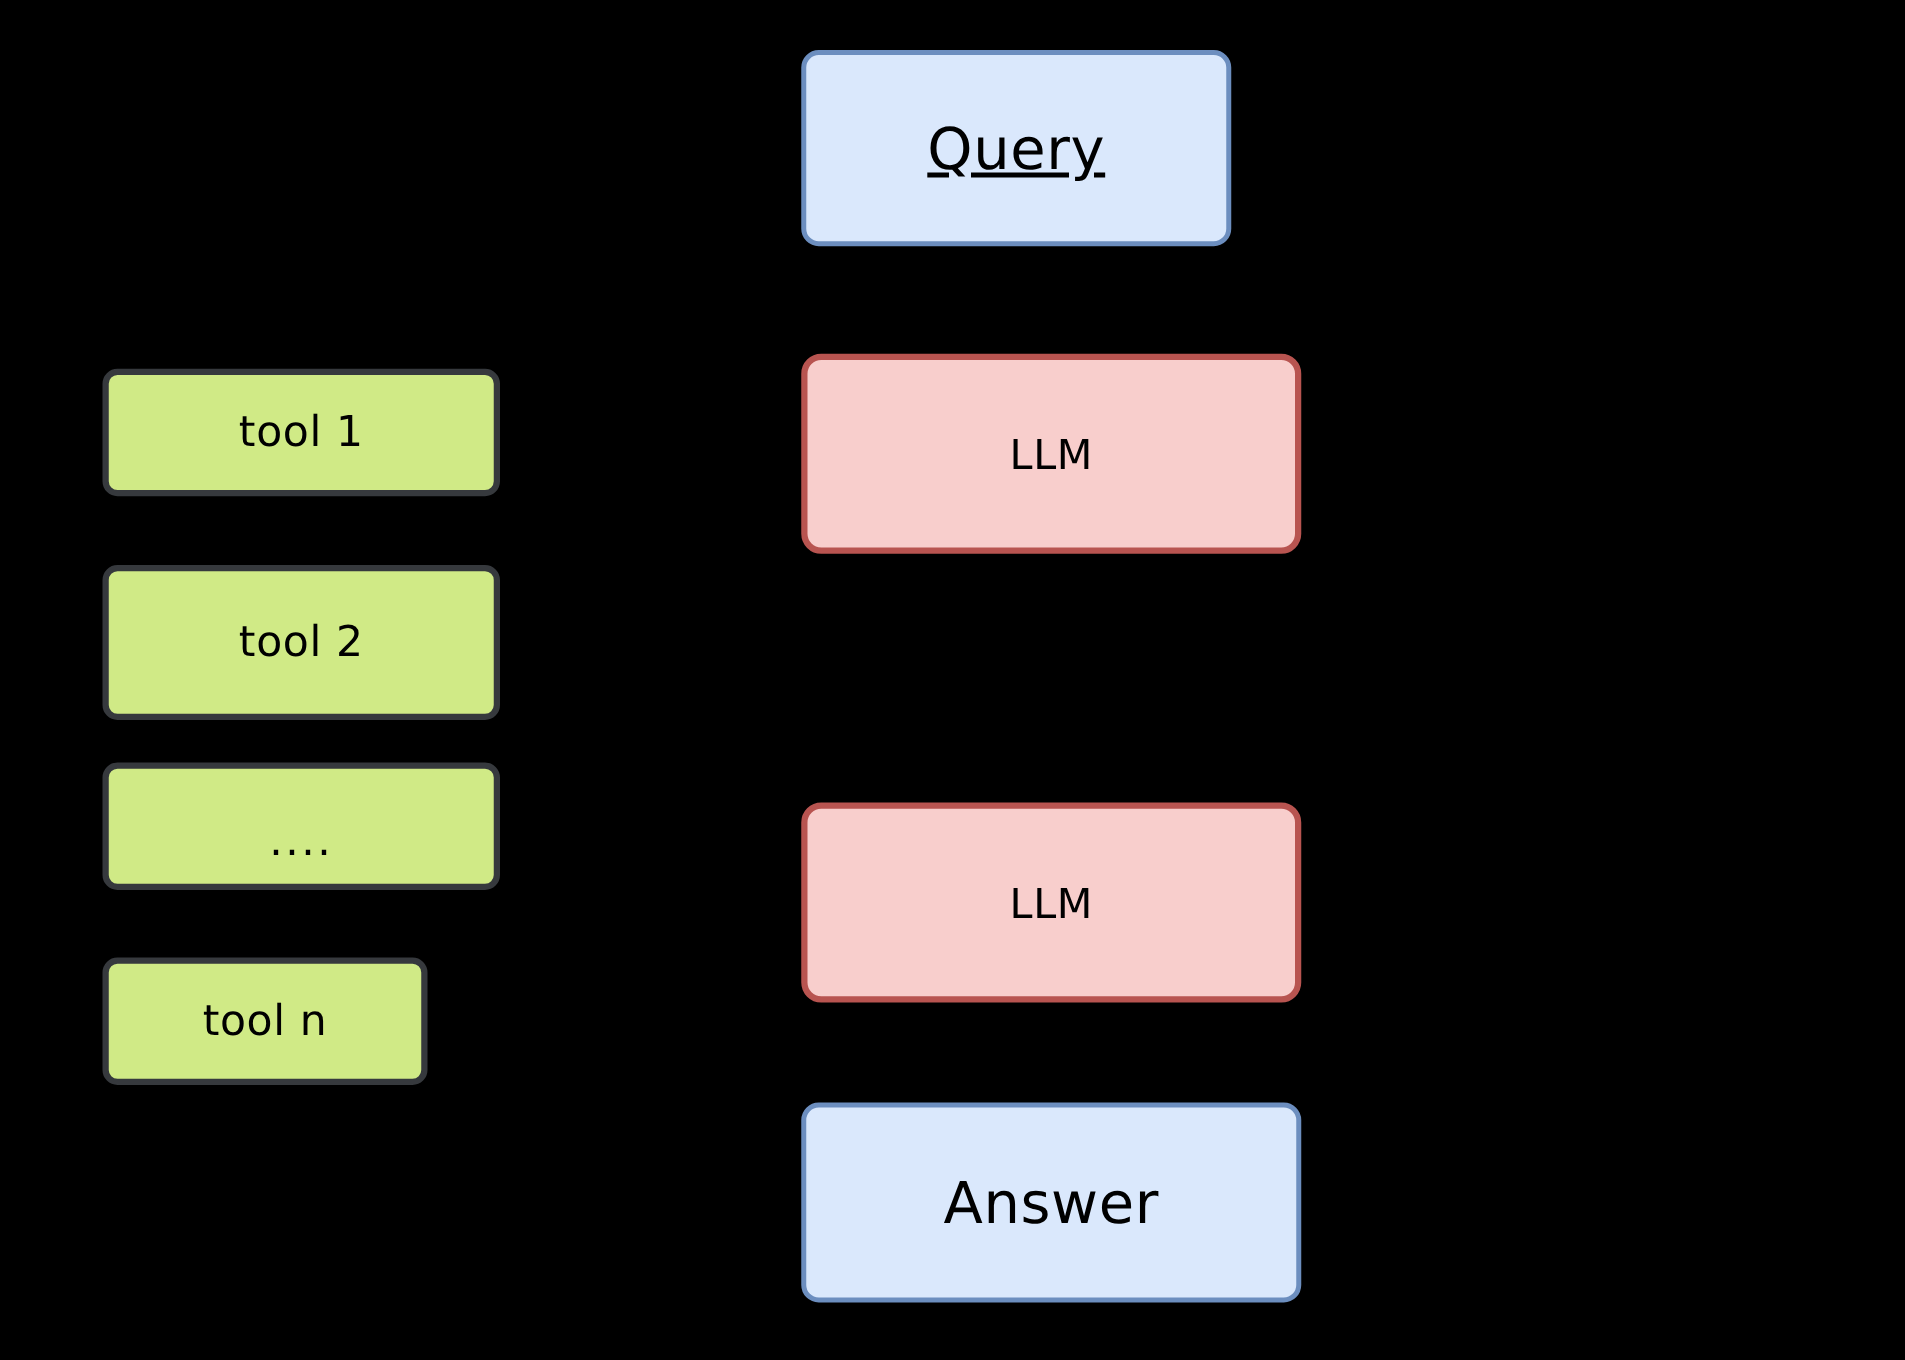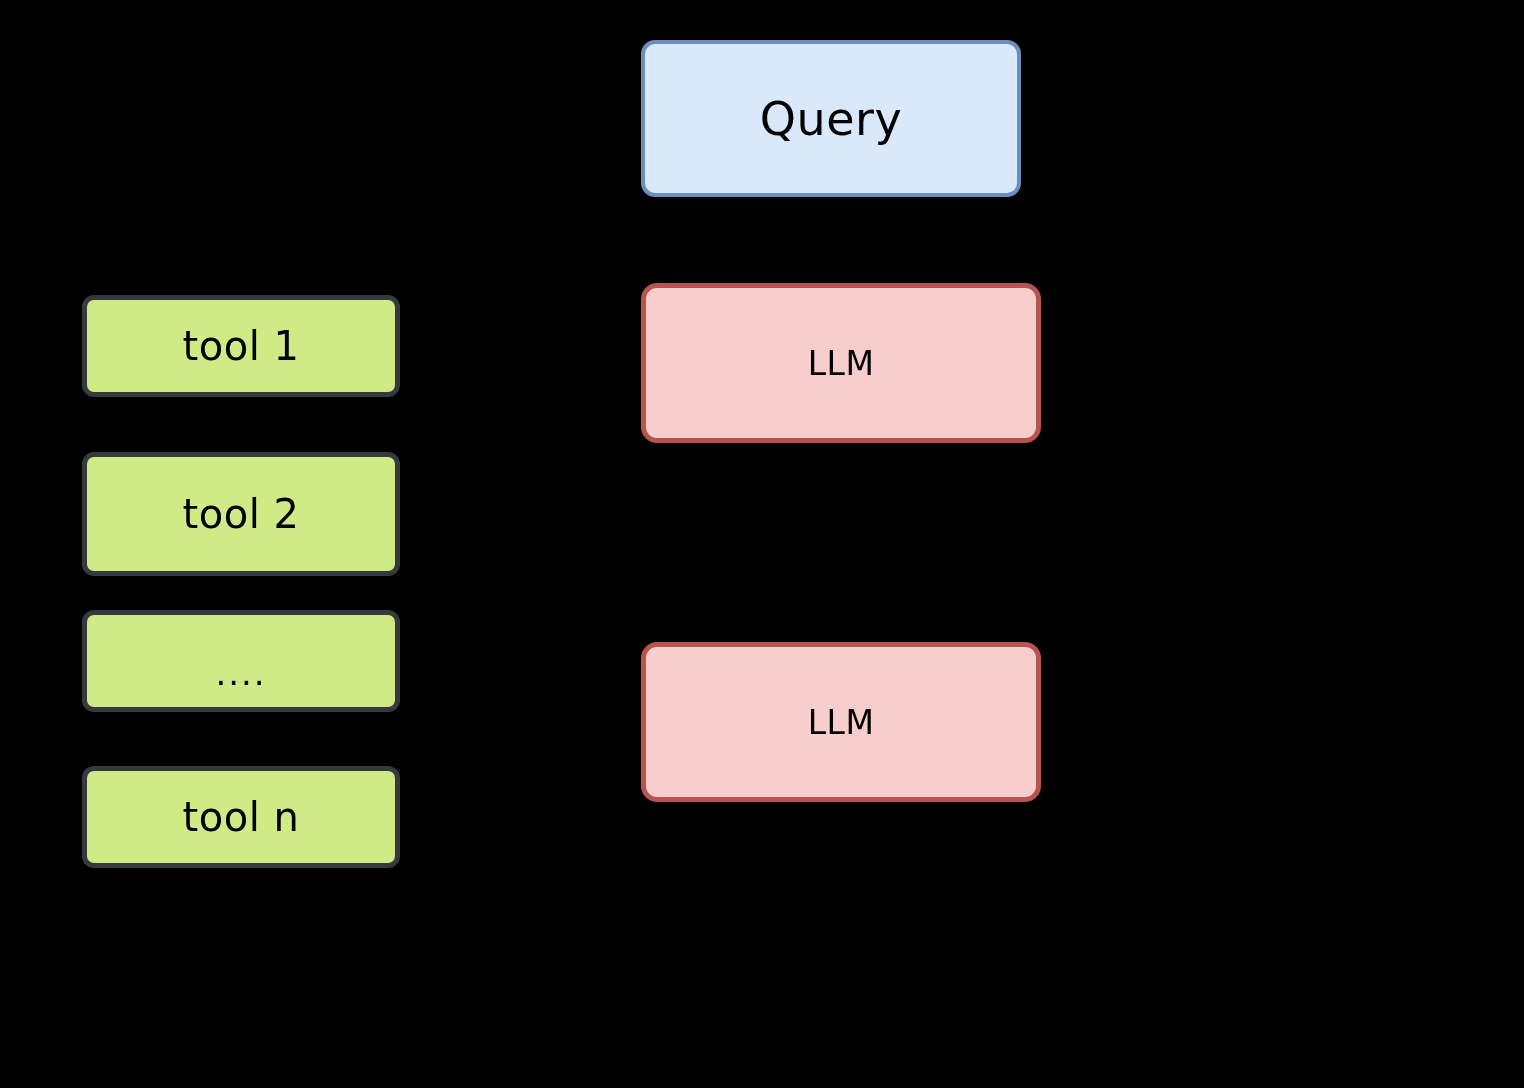--- a/index.html
+++ b/index.html
@@ -56,21 +56,21 @@
   }
 
   
   .node.tool {
     background: #d0ea86;
     border-color: #36393d;
     border-width: 5px;
     border-radius: 12px;
   }
   .node.tool .node-label {
-    font-size: 40px;
+    font-size: 34px;
   }
   .node.tool.ellipsis .node-label {
     font-size: 34px;
     letter-spacing: 2px;
     position: relative;
     top: 12px;
   }
 </style>
 </head>
 <body style="background: rgb(0, 0, 0);">
@@ -82,30 +82,33 @@
   </div>
 
   <div class="node tool" style="left: 82px; top: 452px; width: 318px; height: 124px;">
     <span class="node-label">tool 2</span>
   </div>
 
   <div class="node tool ellipsis" style="left: 82px; top: 610px; width: 318px; height: 102px;">
     <span class="node-label">....</span>
   </div>
 
-  <div class="node tool" style="left: 82px; top: 766px; width: 318px; height: 102px;">
+  <div class="node tool" style="left: 82px; top: 766px; width: 260px; height: 102px;">
     <span class="node-label">tool n</span>
   </div>
 
-  <div class="node io" style="left: 641px; top: 40px; width: 380px; height: 157px;">
+  <div class="node io" style="left: 641px; top: 40px; width: 344px; height: 157px; text-decoration: underline;">
     <span class="node-label">Query</span>
   </div>
 
   <div class="node model" style="left: 641px; top: 283px; width: 400px; height: 160px;">
     <span class="node-label">LLM</span>
   </div>
 
   <div class="node model" style="left: 641px; top: 642px; width: 400px; height: 160px;">
     <span class="node-label">LLM</span>
   </div>
 
+  <div class="node io" style="left: 641px; top: 882px; width: 400px; height: 160px;">
+    <span class="node-label">Answer</span>
+  </div>
 
 </div>
 
 </body></html>

